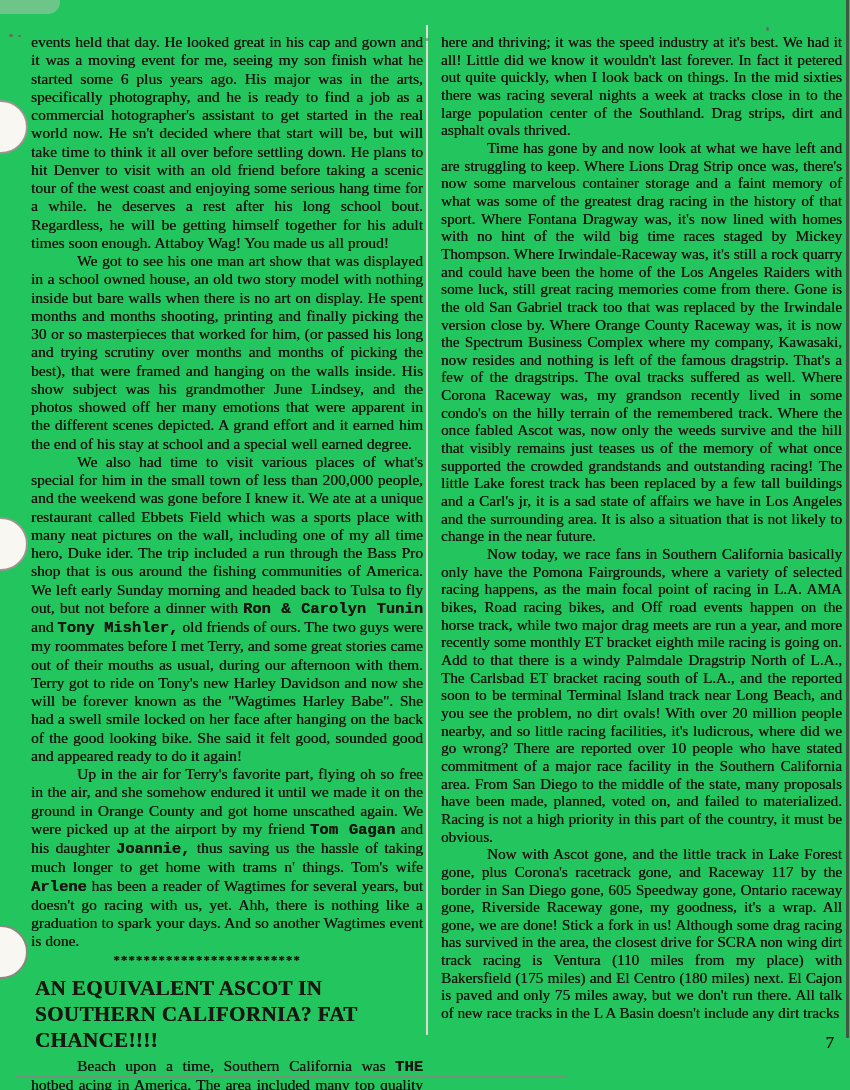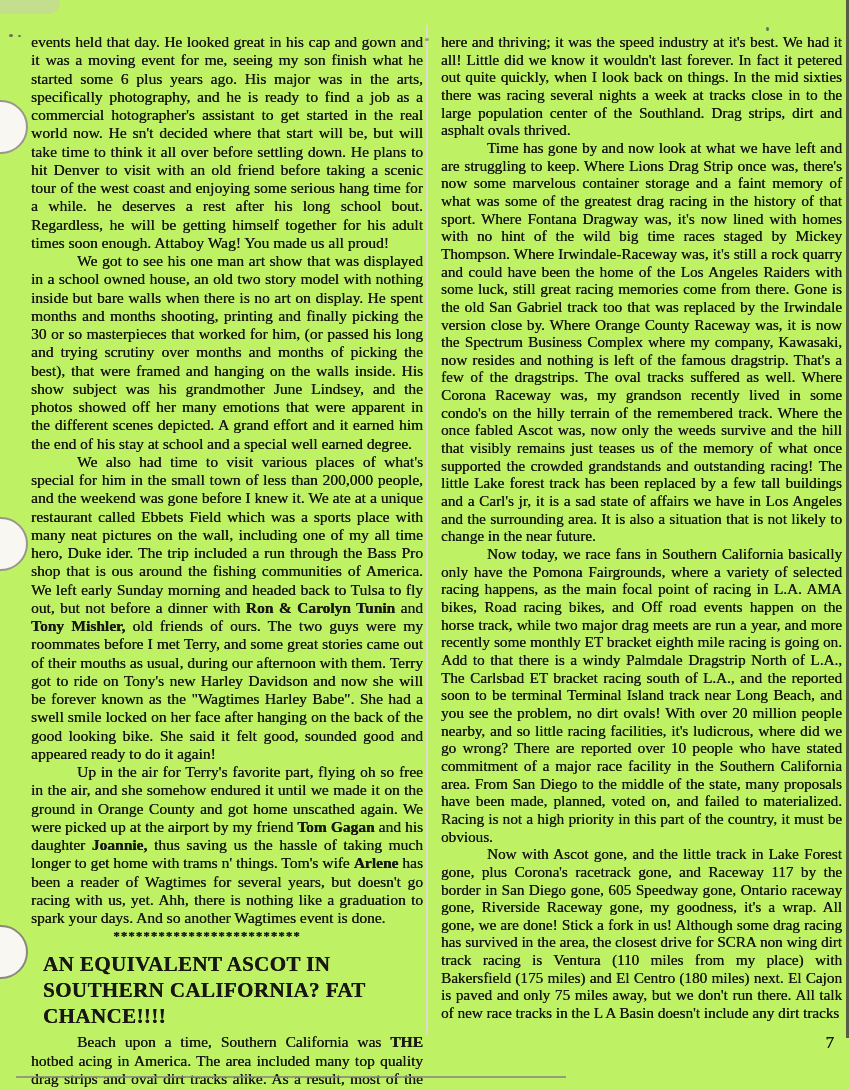--- a/index.html
+++ b/index.html
@@ -1,19 +1,19 @@
 <!DOCTYPE html>
 <html><head>
 <meta charset="utf-8">
 <style>
   html,body{margin:0;padding:0;background:#6e6e6e;}
   .page{
     position:relative;
     width:850px;height:1090px;
-    background:#bef264;
+    background:#22c55e;
     overflow:hidden;
     font-family:"Liberation Serif", serif;
     color:#191712;
   }
   .col{position:absolute;top:33px;}
   .col-left{left:31px;width:392px;}
   .col-right{left:441px;width:401px;}
   p.body-text{
     margin:0;
     font-size:15.5px;
@@ -26,28 +26,28 @@
   p.noindent{text-indent:0;}
   .star-divider{
     margin:1px 40px 0 0;
     text-align:center;
     font-weight:bold;
     font-size:13px;
     letter-spacing:1px;
     text-shadow:0.3px 0 0 currentColor;
   }
   .article-heading{
-    margin:7px 0 4px 12px;
+    margin:7px 0 4px 4px;
     font-size:21px;
     font-weight:bold;
     line-height:26px;
     letter-spacing:0.4px;
     text-shadow:0.3px 0 0 currentColor;
   }
-  .b{font-weight:bold;}
+  .b{font-weight:bold;font-family:Liberation Mono, monospace;}
   .page-number{
     position:absolute;
     right:16px;top:1033px;
     font-size:17px;
     text-shadow:0.25px 0 0 currentColor;
   }
   
   .hole-punch{
     position:absolute;
     width:50px;height:50px;

